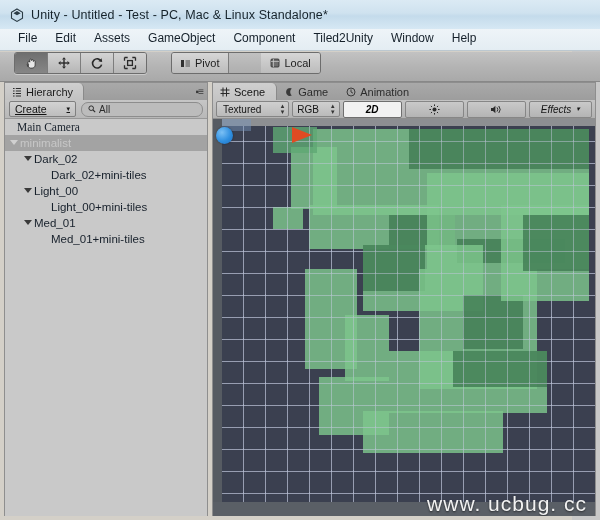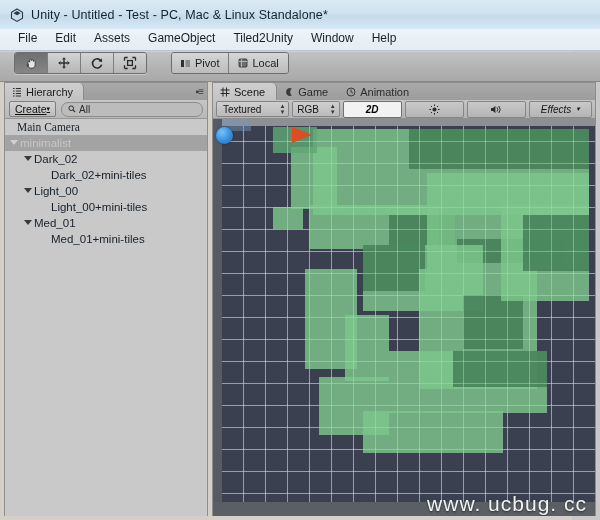--- a/index.html
+++ b/index.html
@@ -52,21 +52,21 @@
     border-right:1px solid #7d7d7d;cursor:default;
   }
   .tool-btn:last-child{border-right:none;}
   .tool-btn.active{background:linear-gradient(to bottom,#6f6f6f,#868686);}
   .pivot-group{display:flex;margin-left:24px;border:1px solid #6d6d6d;border-radius:3px;overflow:hidden;}
   .pv-btn{
     height:20px;display:flex;align-items:center;gap:4px;padding:0 9px;
     background:linear-gradient(to bottom,#d6d6d6,#bcbcbc);
     border-right:1px solid #7d7d7d;font-size:11px;color:#1d1d1d;cursor:default;
   }
-  .pv-btn:last-child{border-right:none;}
+  .pv-btn:last-child{border-right:none;margin-left:32px;}
 
   
   .hierarchy-panel{
     position:absolute;left:4px;top:82px;width:204px;height:434px;
     background:#c9c9c9;border:1px solid #8e8e8e;box-sizing:border-box;
   }
   .panel-tabrow{
     height:17px;background:linear-gradient(to bottom,#a9a9a9,#9d9d9d);
     display:flex;align-items:flex-end;position:relative;
   }
@@ -76,21 +76,21 @@
     border-right:1px solid #8a8a8a;font-size:11px;color:#1b1b1b;
     border-top-right-radius:5px;cursor:default;
   }
   .panel-opts{position:absolute;right:4px;top:3px;font-size:10px;color:#3a3a3a;letter-spacing:-1px;}
 
   .hier-toolbar{
     height:18px;background:linear-gradient(to bottom,#c6c6c6,#b8b8b8);
     border-bottom:1px solid #989898;display:flex;align-items:center;padding:0 4px;gap:5px;
   }
   .create-btn{
-    height:14px;display:flex;align-items:center;gap:0;padding:0 5px;
+    height:14px;display:flex;align-items:center;gap:20px;padding:0 5px;
     background:linear-gradient(to bottom,#d2d2d2,#bdbdbd);
     border:1px solid #7f7f7f;border-radius:2px;font-size:10.5px;color:#121212;cursor:default;text-decoration:underline;
   }
   .search-box{
     flex:1;height:13px;border-radius:7px;background:#bcbcbc;border:1px solid #8d8d8d;
     display:flex;align-items:center;padding:0 6px;gap:3px;overflow:hidden;
   }
   .search-box .sv{font-size:10px;color:#2b2b2b;white-space:nowrap;}
 
   .hier-body{background:#c9c9c9;height:397px;overflow:hidden;position:relative;}
@@ -194,20 +194,21 @@
       </svg>
     </div>
     <div class="title-text">Unity - Untitled - Test - PC, Mac &amp; Linux Standalone*</div>
   </div>
 
   <div class="menubar">
     <div class="menu-item">File</div>
     <div class="menu-item">Edit</div>
     <div class="menu-item">Assets</div>
     <div class="menu-item">GameObject</div>
+    <div class="menu-item">Component</div>
     <div class="menu-item">Tiled2Unity</div>
     <div class="menu-item">Window</div>
     <div class="menu-item">Help</div>
   </div>
 
   <div class="toolbar">
     <div class="btn-group">
       <div class="tool-btn active">
         <span>
           <svg width="14" height="14" viewBox="0 0 14 14">

